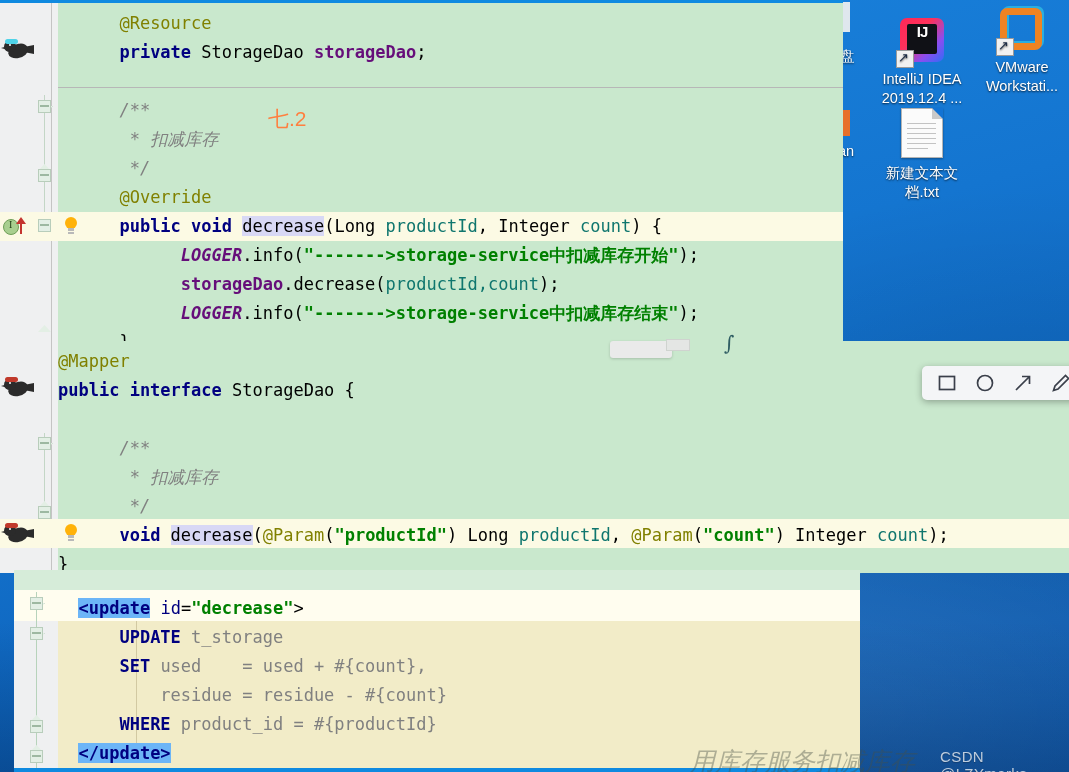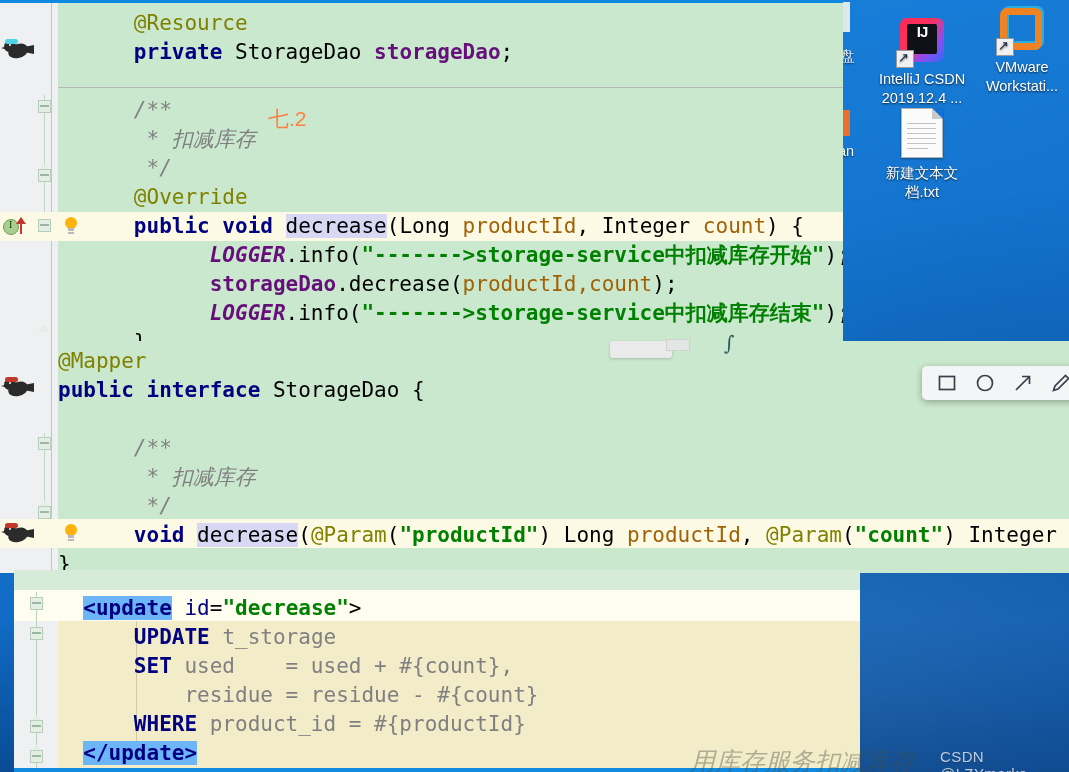--- a/index.html
+++ b/index.html
@@ -53,33 +53,33 @@
 
   
   .edgeicon{position:absolute;color:#fff;font-family:"Liberation Sans",sans-serif;font-size:14.5px;
     text-shadow:0 1px 2px rgba(0,0,0,.75);}
 
   
   .pane{position:absolute;background:#c9e8cd;overflow:hidden;}
   .gutter{position:absolute;left:0;top:0;bottom:0;width:58px;background:#eff0f1;}
   .gutterline{position:absolute;top:0;bottom:0;width:1px;background:#c4c4c4;}
   .code{position:absolute;left:58px;top:0;right:0;bottom:0;
-    font-family:"DejaVu Sans Mono","Liberation Mono",monospace;font-size:21px;line-height:29px;
+    font-family:"DejaVu Sans Mono","Liberation Mono",monospace;font-size:17px;line-height:29px;
     white-space:pre;color:#2b2b2b;}
   .line{height:29px;white-space:pre;}
   .hlrow{position:absolute;left:0;right:0;height:29px;background:#fcfae4;}
 
   
   .kw{color:#000080;font-weight:bold;}
   .anno{color:#808000;}
   .cmt{color:#808080;font-style:italic;}
   .str{color:#008000;font-weight:bold;}
   .fld{color:#660e7a;font-weight:bold;}
   .stat{color:#660e7a;font-weight:bold;font-style:italic;}
-  .par{color:#a16207;}
+  .par{color:#0f766e;}
   .plain{color:#000;}
   .mname{color:#000;background:#d8d8f5;}
   .tagname{color:#000080;font-weight:bold;background:#6cb5f7;}
   .attr{color:#000080;}
   .sqlkw{color:#000080;font-weight:bold;}
   .sqlid{color:#808080;}
 
   
   .fold{position:absolute;width:13px;height:13px;}
   .fold .box{position:absolute;inset:0;border:1px solid #b8cdbb;background:#e3efe5;}
@@ -154,21 +154,21 @@
 </div>
 
 <div class="dicon" style="left:866px;top:4px;">
   <div class="glyph">
     <div class="ij" style="margin:14px auto 0;">
       <div class="sq"></div>
         <div class="txt">IJ</div>
     </div>
     <div class="shortcut"></div>
   </div>
-  <span class="cap">IntelliJ CSDN</span>
+  <span class="cap">IntelliJ IDEA</span>
   <span class="cap">2019.12.4 ...</span>
 </div>
 
 <div class="dicon" style="left:966px;top:4px;">
   <div class="glyph">
     <div class="vm" style="margin:2px auto 0;">
       <div class="a"></div>
         <div class="b"></div>
     </div>
     <div class="shortcut"></div>

